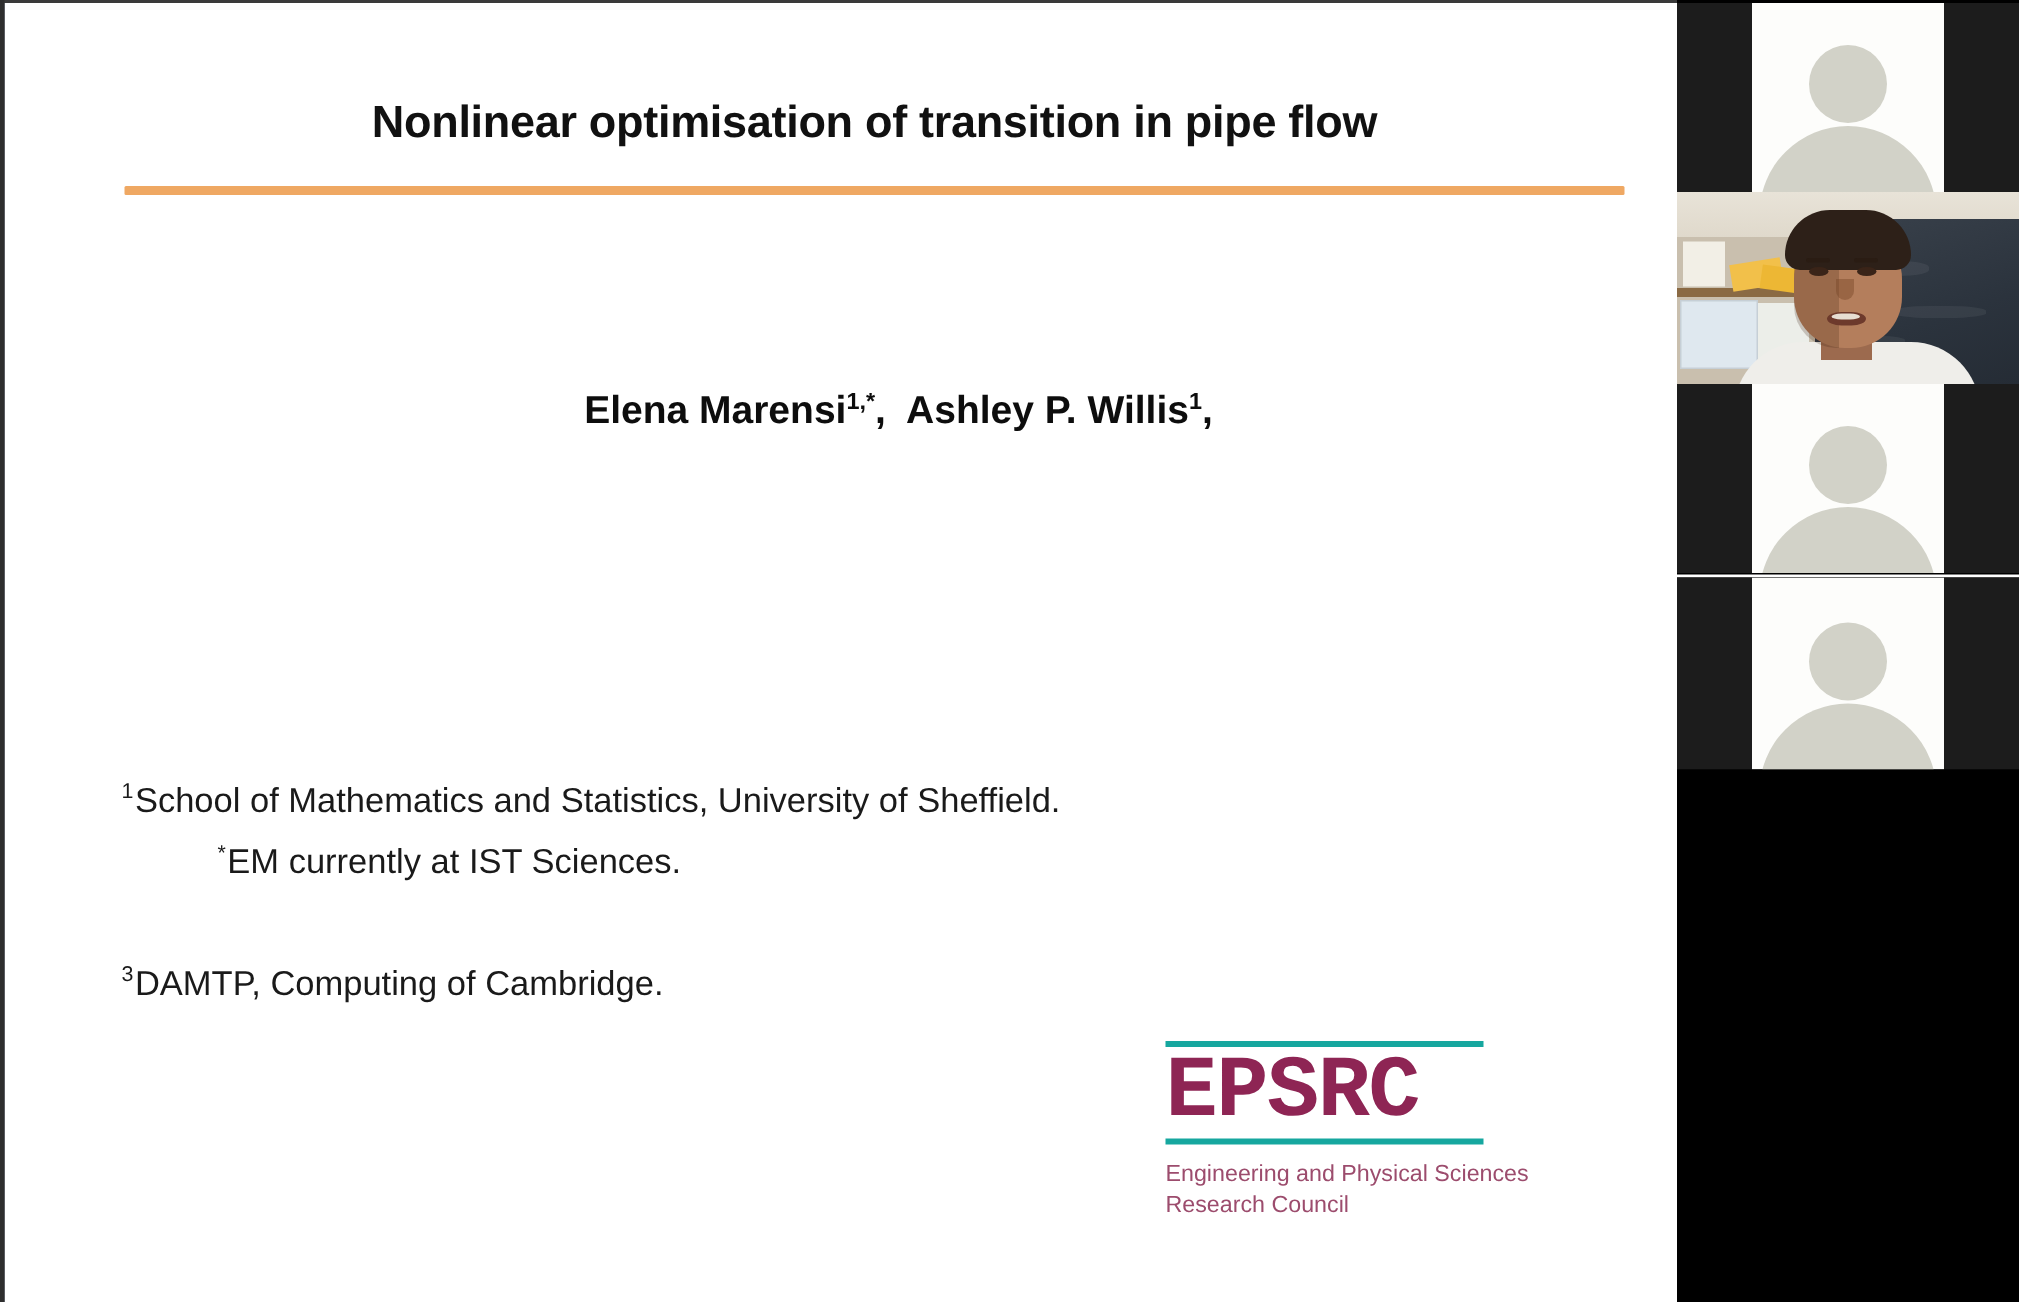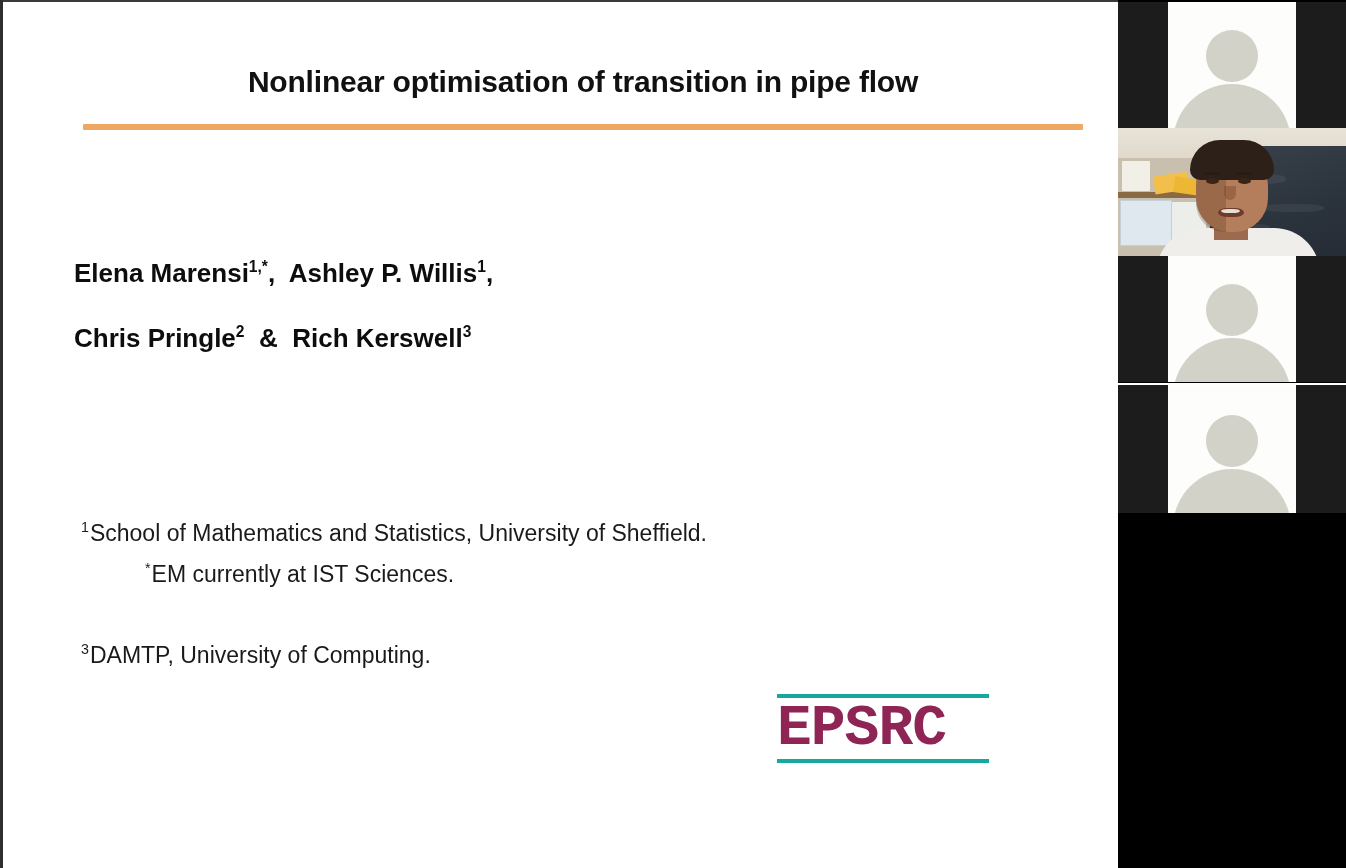--- a/index.html
+++ b/index.html
@@ -76,23 +76,24 @@
     left: 80px;
     top: 122px;
     width: 1000px;
     height: 6px;
     background: #efa863;
     border-radius: 1px;
   }
 
   .authors-block {
     position: absolute;
-    left: 71px;
+    left: 96px;
     top: 258px;
     width: 1000px;
+    text-align: center;
   }
   .author-line {
     font-size: 26px;
     font-weight: bold;
     color: #0d0d0d;
     line-height: 1.0;
     white-space: nowrap;
   }
   .author-line.l1 { margin-bottom: 39px; }
   .author-line sup {
@@ -404,33 +405,36 @@
 
   <div class="slide-area">
     <div class="slide-page">
 
       <div class="slide-title">Nonlinear optimisation of transition in pipe flow</div>
 
       <div class="title-rule"></div>
 
       <div class="authors-block">
         <div class="author-line l1">Elena Marensi<sup>1,*</sup>,&nbsp; Ashley P. Willis<sup>1</sup>,</div>
-        <div class="author-line l2">Chris Pringle<sup>2</sup>&nbsp; &amp;&nbsp; Rich Kerswell<sup>3</sup></div>
       </div>
 
       <div class="affiliations">
         <div class="aff-line aff-1"><sup>1</sup><span>School of Mathematics and Statistics,  University of Sheffield.</span></div>
         <div class="aff-line aff-1b"><sup>*</sup><span>EM currently at IST Sciences.</span></div>
-        <div class="aff-line aff-3"><sup>3</sup><span>DAMTP, University of Computing.</span></div>
+        <div class="aff-line aff-3"><sup>3</sup><span>DAMTP, Computing of Cambridge.</span></div>
       </div>
 
       <div class="epsrc-logo">
         <div class="epsrc-rule top"></div>
         <div class="epsrc-word">EPSRC</div>
         <div class="epsrc-rule bottom"></div>
+        <div class="epsrc-sub">
+          <div>Engineering and Physical Sciences</div>
+          <div>Research Council</div>
+        </div>
       </div>
 
     </div>
     <div class="slide-top-border"></div>
     <div class="slide-left-border"></div>
   </div>
 
   <div class="video-strip">
 
     <div class="tile" id="tile-1">

